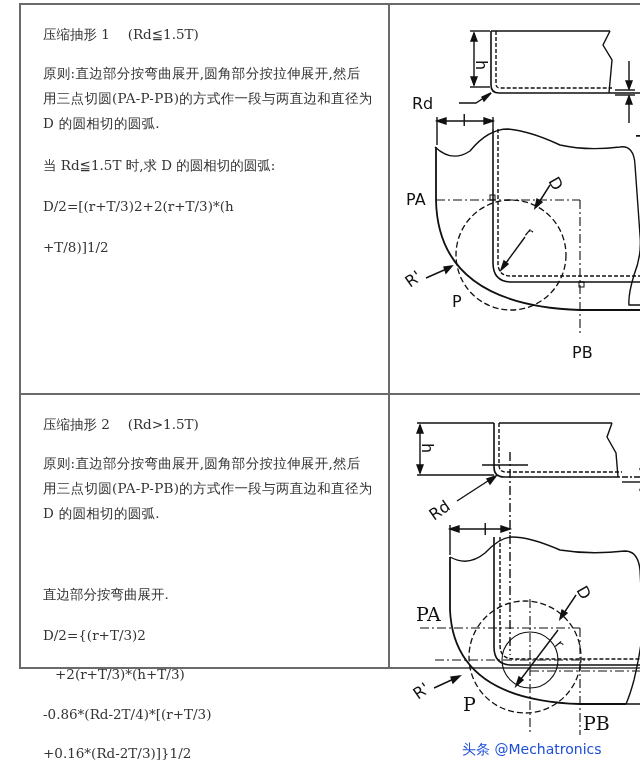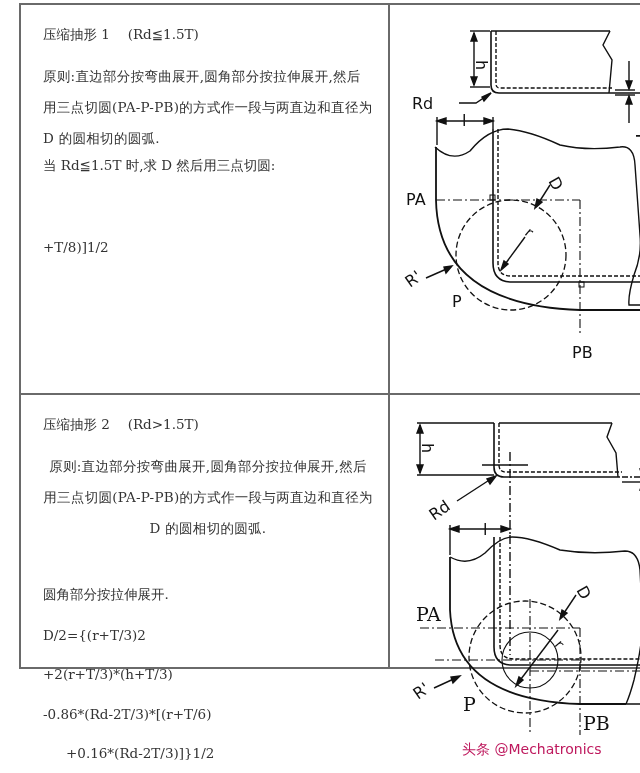--- a/index.html
+++ b/index.html
@@ -5,39 +5,40 @@
   html, body { margin:0; padding:0; background:#ffffff; }
   body { width:640px; height:773px; position:relative; overflow:hidden;
          font-family:"DejaVu Serif","Liberation Serif",serif; color:#333; }
   .table { position:absolute; left:19px; top:3px; width:629px; height:666px;
            border:2px solid #6a6a6a; box-sizing:border-box; }
   .vline { position:absolute; left:367px; top:0; width:2px; height:100%; background:#6a6a6a; }
   .hline { position:absolute; left:0; top:388px; width:100%; height:2px; background:#6a6a6a; }
   .cell-text { position:absolute; left:0; width:366px; font-size:13.5px; line-height:20px; }
   .cell-text .title { position:absolute; left:22px; white-space:nowrap; }
   .cell-text p { position:absolute; left:22px; margin:0; white-space:nowrap; }
-  .para { width:330px; white-space:normal !important; line-height:31px; letter-spacing:0.3px; }
+  .para { width:330px; white-space:normal !important; line-height:25px; letter-spacing:0.3px; }
   .fig { position:absolute; left:369px; width:258px; }
   .fig svg { display:block; }
   .fig text { font-family:"DejaVu Sans","Liberation Sans",sans-serif; fill:#111; }
   .fig text.serif { font-family:"DejaVu Serif","Liberation Serif",serif; }
   .watermark { position:absolute; left:462px; top:741px; font-family:"DejaVu Sans","Liberation Sans",sans-serif;
-               font-size:14px; color:#be185d; white-space:nowrap; }
+               font-size:14px; color:#1d4ed8; white-space:nowrap; }
 </style>
 </head>
 <body>
 
 <div class="table">
   <div class="vline"></div>
   <div class="hline"></div>
 
   <div class="cell-text" style="top:0;height:388px;">
     <div class="title" style="top:19px;">压缩抽形 1　 (Rd≦1.5T)</div>
     <p class="para" style="top:56px;">原则:直边部分按弯曲展开,圆角部分按拉伸展开,然后用三点切圆(PA-P-PB)的方式作一段与两直边和直径为 D 的圆相切的圆弧.</p>
-    <p style="top:150px;">当 Rd≦1.5T 时,求 D 然后用三点切圆:</p>
+    <p style="top:150px;">当 Rd≦1.5T 时,求 D 的圆相切的圆弧:</p>
+    <p style="top:191px;">D/2=[(r+T/3)2+2(r+T/3)*(h</p>
     <p style="top:232px;">+T/8)]1/2</p>
   </div>
 
   <div class="fig" style="top:0;height:388px;">
     <svg width="258" height="388" viewBox="0 0 258 388">
       <g stroke="#111" fill="none" stroke-width="1.4">
 
         <path d="M101 26 L101 80 Q101 88 109 88 L305 88" stroke-width="1.6"></path>
         <line x1="101" y1="26" x2="220" y2="26"></line>
         <path d="M220 26 L213 40 L222 55 L219 88"></path>
@@ -97,28 +98,28 @@
         <text x="158" y="176" transform="rotate(60 158 176)">D</text>
         <text x="16" y="200">PA</text>
         <text x="134" y="229" font-size="14" transform="rotate(40 134 229)">r</text>
         <text x="20" y="283" transform="rotate(-35 20 283)">R'</text>
         <text x="62" y="302">P</text>
         <text x="182" y="353">PB</text>
       </g>
     </svg>
   </div>
 
-  <div class="cell-text" style="top:390px;height:374px;text-align:center;">
+  <div class="cell-text" style="top:390px;height:374px;">
     <div class="title" style="top:19px;">压缩抽形 2　 (Rd&gt;1.5T)</div>
     <p class="para" style="top:56px;">原则:直边部分按弯曲展开,圆角部分按拉伸展开,然后用三点切圆(PA-P-PB)的方式作一段与两直边和直径为 D 的圆相切的圆弧.</p>
-    <p style="top:189px;">圆角部分按拉伸展开.</p>
+    <p style="top:189px;">直边部分按弯曲展开.</p>
     <p style="top:230px;">D/2={(r+T/3)2</p>
-    <p style="top:269px;">+2(r+T/3)*(h+T/3)</p>
-    <p style="top:309px;">-0.86*(Rd-2T/3)*[(r+T/6)</p>
-    <p style="top:348px;margin-left:23px;">+0.16*(Rd-2T/3)]}1/2</p>
+    <p style="top:269px;margin-left:12px;">+2(r+T/3)*(h+T/3)</p>
+    <p style="top:309px;">-0.86*(Rd-2T/4)*[(r+T/3)</p>
+    <p style="top:348px;">+0.16*(Rd-2T/3)]}1/2</p>
   </div>
 
   <div class="fig" style="top:390px;height:374px;">
     <svg width="258" height="374" viewBox="0 0 258 374">
       <g stroke="#111" fill="none" stroke-width="1.4">
 
         <line x1="27" y1="28" x2="104" y2="28"></line>
         <line x1="27" y1="80" x2="104" y2="80"></line>
         <path d="M104 28 L104 72 Q104 82 114 82 L230 82" stroke-width="1.6"></path>
         <path d="M109 28 L109 70 Q109 77 116 77 L232 77" stroke-dasharray="4,2"></path>

